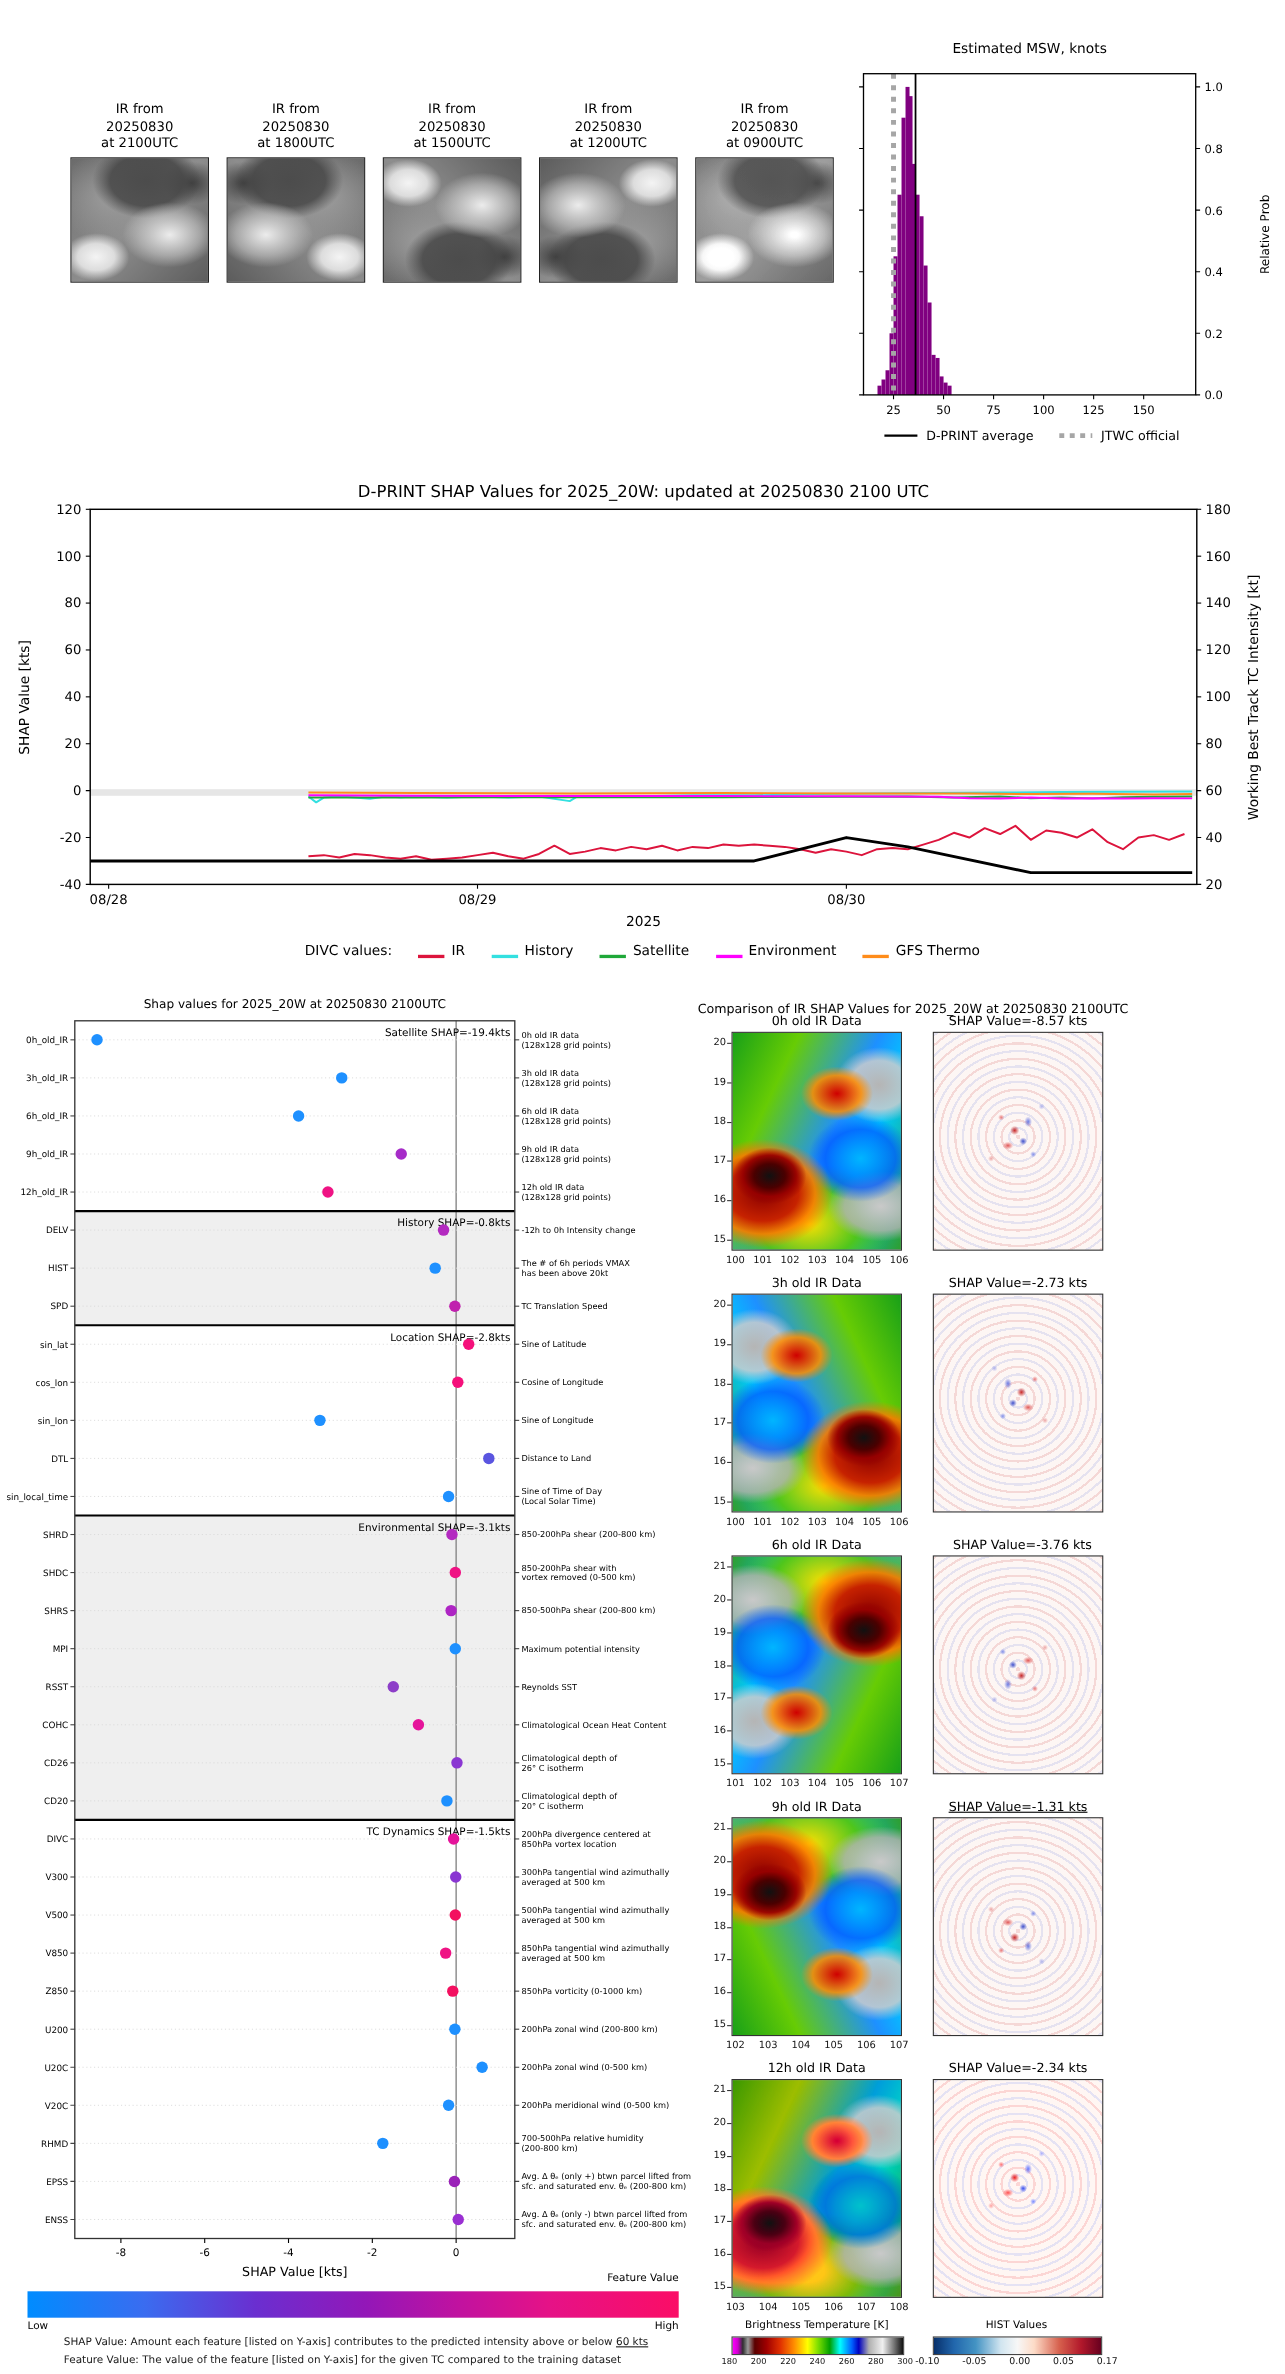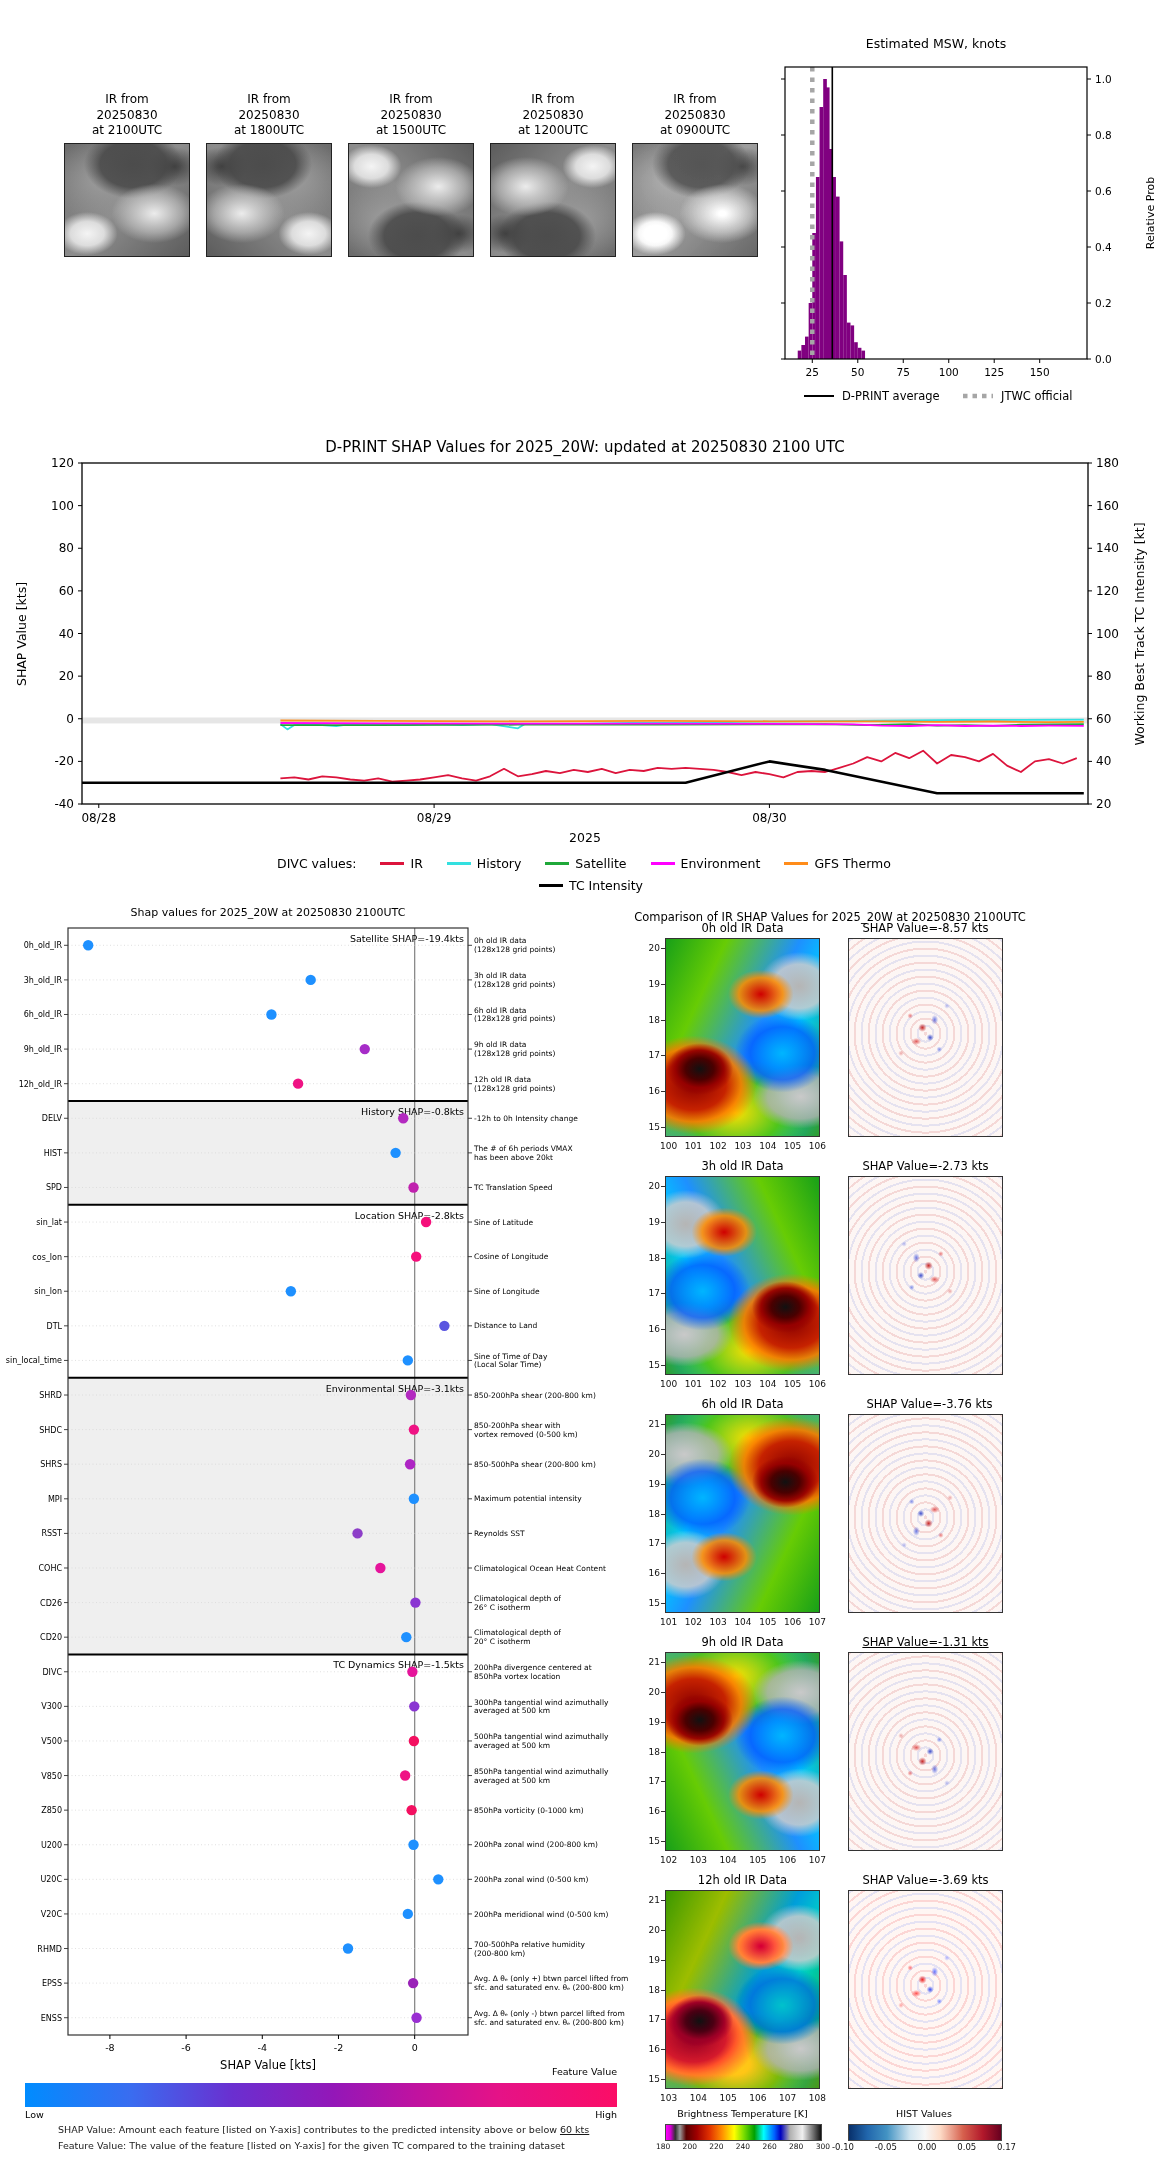--- a/index.html
+++ b/index.html
@@ -14,21 +14,21 @@
     radial-gradient(42px 30px at 18% 80%, #f4f4f4 0%, rgba(235,235,235,.85) 40%, rgba(190,190,190,0) 72%),
     radial-gradient(55px 38px at 72% 62%, #ececec 0%, rgba(200,200,200,.6) 50%, rgba(120,120,120,0) 78%),
     radial-gradient(60px 42px at 55% 18%, #4c4c4c 0%, rgba(70,70,70,.85) 55%, rgba(90,90,90,0) 82%),
     radial-gradient(80px 58px at 30% 32%, #9c9c9c 0%, rgba(130,130,130,0) 70%),
     radial-gradient(36px 26px at 88% 20%, #3d3d3d 0%, rgba(60,60,60,0) 75%),
     linear-gradient(135deg,#6b6b6b,#8d8d8d 50%,#5c5c5c);}
   .g2{transform:scaleX(-1);} .g3{transform:scaleY(-1);} .g4{transform:rotate(180deg);} .g5{filter:brightness(1.12);}
   svg text{fill:#000;}
   .leg-row{left:0;width:1168px;display:flex;justify-content:center;align-items:center;gap:10px;font-size:12.5px;}
   .leg-swatch{display:inline-block;width:24px;height:3.5px;margin-right:6px;vertical-align:middle;}
-  .leg-item{display:flex;align-items:center;margin-left:14px;}
+  .leg-item{display:flex;align-items:flex-end;margin-left:14px;}
   
   .ir-map{border:1px solid #333;box-sizing:border-box;background:
     radial-gradient(44px 34px at 22% 66%, #111 0%, #4a0000 32%, rgba(150,0,0,.95) 55%, rgba(190,40,0,0) 76%),
     radial-gradient(72px 56px at 18% 74%, #8b0000 0%, #c62200 45%, rgba(255,120,0,.85) 66%, rgba(255,210,0,0) 88%),
     radial-gradient(40px 30px at 62% 28%, #cf0000 0%, rgba(255,140,0,.85) 55%, rgba(255,255,0,0) 82%),
     radial-gradient(52px 44px at 87% 24%, #b5b5b5 0%, rgba(205,205,205,.85) 50%, rgba(225,225,225,0) 78%),
     radial-gradient(58px 48px at 76% 58%, #00b5ff 0%, rgba(0,90,255,.75) 55%, rgba(0,200,255,0) 82%),
     radial-gradient(60px 40px at 88% 80%, #c9c9c9 0%, rgba(180,180,180,.8) 55%, rgba(200,200,200,0) 80%),
     radial-gradient(92px 66px at 45% 88%, #ffe000 0%, rgba(90,200,0,.85) 50%, rgba(0,160,0,0) 82%),
     linear-gradient(115deg,#18a018 0%,#67cc04 25%,#1e90ff 55%,#00c8ff 70%,#2e9e2e 100%);}
@@ -228,26 +228,20 @@
         <span class="leg-swatch" style="background: rgb(31, 168, 57);"></span>
         <span>Satellite</span>
       </span>
       <span class="leg-item">
         <span class="leg-swatch" style="background: rgb(255, 0, 255);"></span>
         <span>Environment</span>
       </span>
       <span class="leg-item">
         <span class="leg-swatch" style="background: rgb(255, 140, 26);"></span>
         <span>GFS Thermo</span>
-      </span>
-    </div>
-  <div id="ts-legend-2" class="abs leg-row" style="top:878px;">
-      <span class="leg-item">
-        <span class="leg-swatch" style="background: rgb(0, 0, 0);"></span>
-        <span>TC Intensity</span>
       </span>
     </div>
 
   <svg id="shap-svg" class="abs" style="left:0;top:902px;" width="700" height="1175">
       <text x="268" y="14" font-size="11" text-anchor="middle">Shap values for 2025_20W at 20250830 2100UTC</text>
       <rect x="68" y="26" width="400" height="172.96875" fill="#ffffff"></rect>
       <rect x="68" y="198.96875" width="400" height="103.78125" fill="#efefef"></rect>
       <rect x="68" y="302.75" width="400" height="172.96875" fill="#ffffff"></rect>
       <rect x="68" y="475.71875" width="400" height="276.75" fill="#efefef"></rect>
       <rect x="68" y="752.46875" width="400" height="380.53125" fill="#ffffff"></rect>
@@ -600,21 +594,21 @@
         <div class="ytick" style="top: 1172.05px; left: 18px;">15</div>
         <div class="abs" style="top: 1177.05px; left: 41px; width: 4px; height: 1px; background: rgb(51, 51, 51);"></div>
         <div class="abs xticks" style="top: 1191px; left: 40px; width: 166px;">
           <span>103</span>
           <span>104</span>
           <span>105</span>
           <span>106</span>
           <span>107</span>
           <span>108</span>
         </div>
-        <div class="abs row-title" style="top: 971px; left: 228px; width: 155px;">SHAP Value=-3.69 kts</div>
+        <div class="abs row-title" style="top: 971px; left: 228px; width: 155px;">SHAP Value=-2.34 kts</div>
         <div class="abs shap-map sv5" style="top: 988px; left: 228px; width: 155px; height: 199px;"></div>
       </div>
     <div class="abs cbar-label" style="top:1206px;left:45px;width:155px;">Brightness Temperature [K]</div>
     <div id="bt-cbar" class="abs" style="top:1222px;left:45px;width:155px;height:15px;"></div>
     <div id="bt-ticks" class="abs cbar-ticks" style="top:1240px;left:36px;width:174px;">
         <span>180</span>
         <span>200</span>
         <span>220</span>
         <span>240</span>
         <span>260</span>

